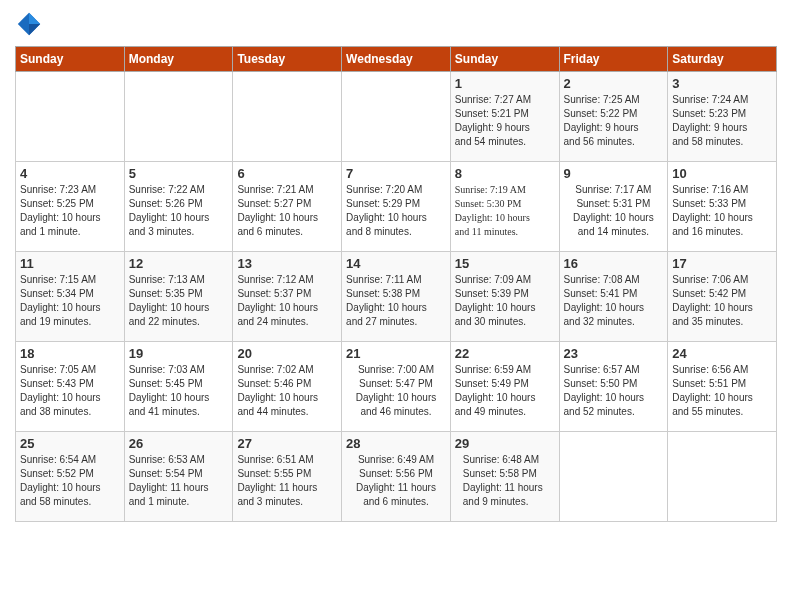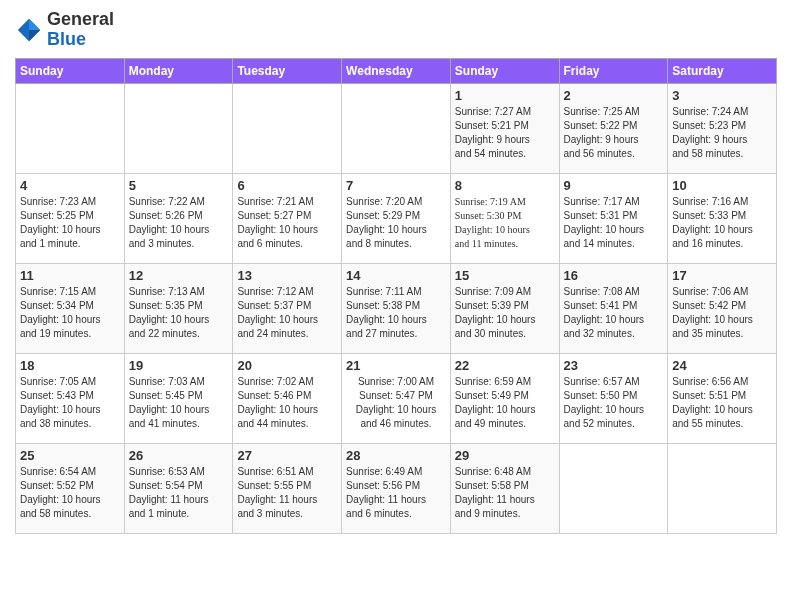--- a/index.html
+++ b/index.html
@@ -43,21 +43,21 @@
     .location {
       font-size: 14px;
       color: #333;
     }
     table {
       width: 100%;
       border-collapse: collapse;
       table-layout: fixed;
     }
     thead th {
-      background-color: #8b5cf6;
+      background-color: #c2410c;
       color: #fff;
       font-size: 12px;
       font-weight: bold;
       padding: 5px 4px;
       text-align: left;
       border: 1px solid #aaa;
     }
     tbody td {
       vertical-align: top;
       border: 1px solid #ccc;
@@ -88,24 +88,20 @@
 </head>
 <body>
 
 <div class="header">
   <div class="logo">
     <svg class="logo-icon" viewBox="0 0 40 40">
       <polygon points="20,4 36,20 20,36 4,20" fill="#1a6bbf"></polygon>
       <polygon points="20,4 36,20 20,20" fill="#2a8be0"></polygon>
       <polygon points="20,20 36,20 20,36" fill="#1555a0"></polygon>
     </svg>
-    <div class="logo-text">
-      <span class="logo-general">General</span><br>
-      <span class="logo-blue">Blue</span>
-    </div>
   </div>
 </div>
 
 <table>
   <thead>
     <tr>
     <th>Sunday</th>
         <th>Monday</th>
         <th>Tuesday</th>
         <th>Wednesday</th>
@@ -173,21 +169,21 @@
         </td>
         <td>
           <span class="day-num">8</span>
           <div class="day-info" style="white-space: pre-line; font-family: Liberation Serif, serif;">Sunrise: 7:19 AM
 Sunset: 5:30 PM
 Daylight: 10 hours
 and 11 minutes.</div>
         </td>
         <td>
           <span class="day-num">9</span>
-          <div class="day-info" style="white-space: pre-line;">Sunrise: 7:17 AM
+          <div class="day-info" style="white-space: pre-line; text-align: center;">Sunrise: 7:17 AM
 Sunset: 5:31 PM
 Daylight: 10 hours
 and 14 minutes.</div>
         </td>
         <td>
           <span class="day-num">10</span>
           <div class="day-info" style="white-space: pre-line;">Sunrise: 7:16 AM
 Sunset: 5:33 PM
 Daylight: 10 hours
 and 16 minutes.</div>
@@ -312,28 +308,28 @@
         </td>
         <td>
           <span class="day-num">27</span>
           <div class="day-info" style="white-space: pre-line;">Sunrise: 6:51 AM
 Sunset: 5:55 PM
 Daylight: 11 hours
 and 3 minutes.</div>
         </td>
         <td>
           <span class="day-num">28</span>
-          <div class="day-info" style="white-space: pre-line;">Sunrise: 6:49 AM
+          <div class="day-info" style="white-space: pre-line; text-align: center;">Sunrise: 6:49 AM
 Sunset: 5:56 PM
 Daylight: 11 hours
 and 6 minutes.</div>
         </td>
         <td>
           <span class="day-num">29</span>
-          <div class="day-info" style="white-space: pre-line;">Sunrise: 6:48 AM
+          <div class="day-info" style="white-space: pre-line; margin-left: 8px;">Sunrise: 6:48 AM
 Sunset: 5:58 PM
 Daylight: 11 hours
 and 9 minutes.</div>
         </td>
         <td class="empty-cell"></td>
         <td class="empty-cell"></td>
       </tr>
     </tbody>
 </table>
 

